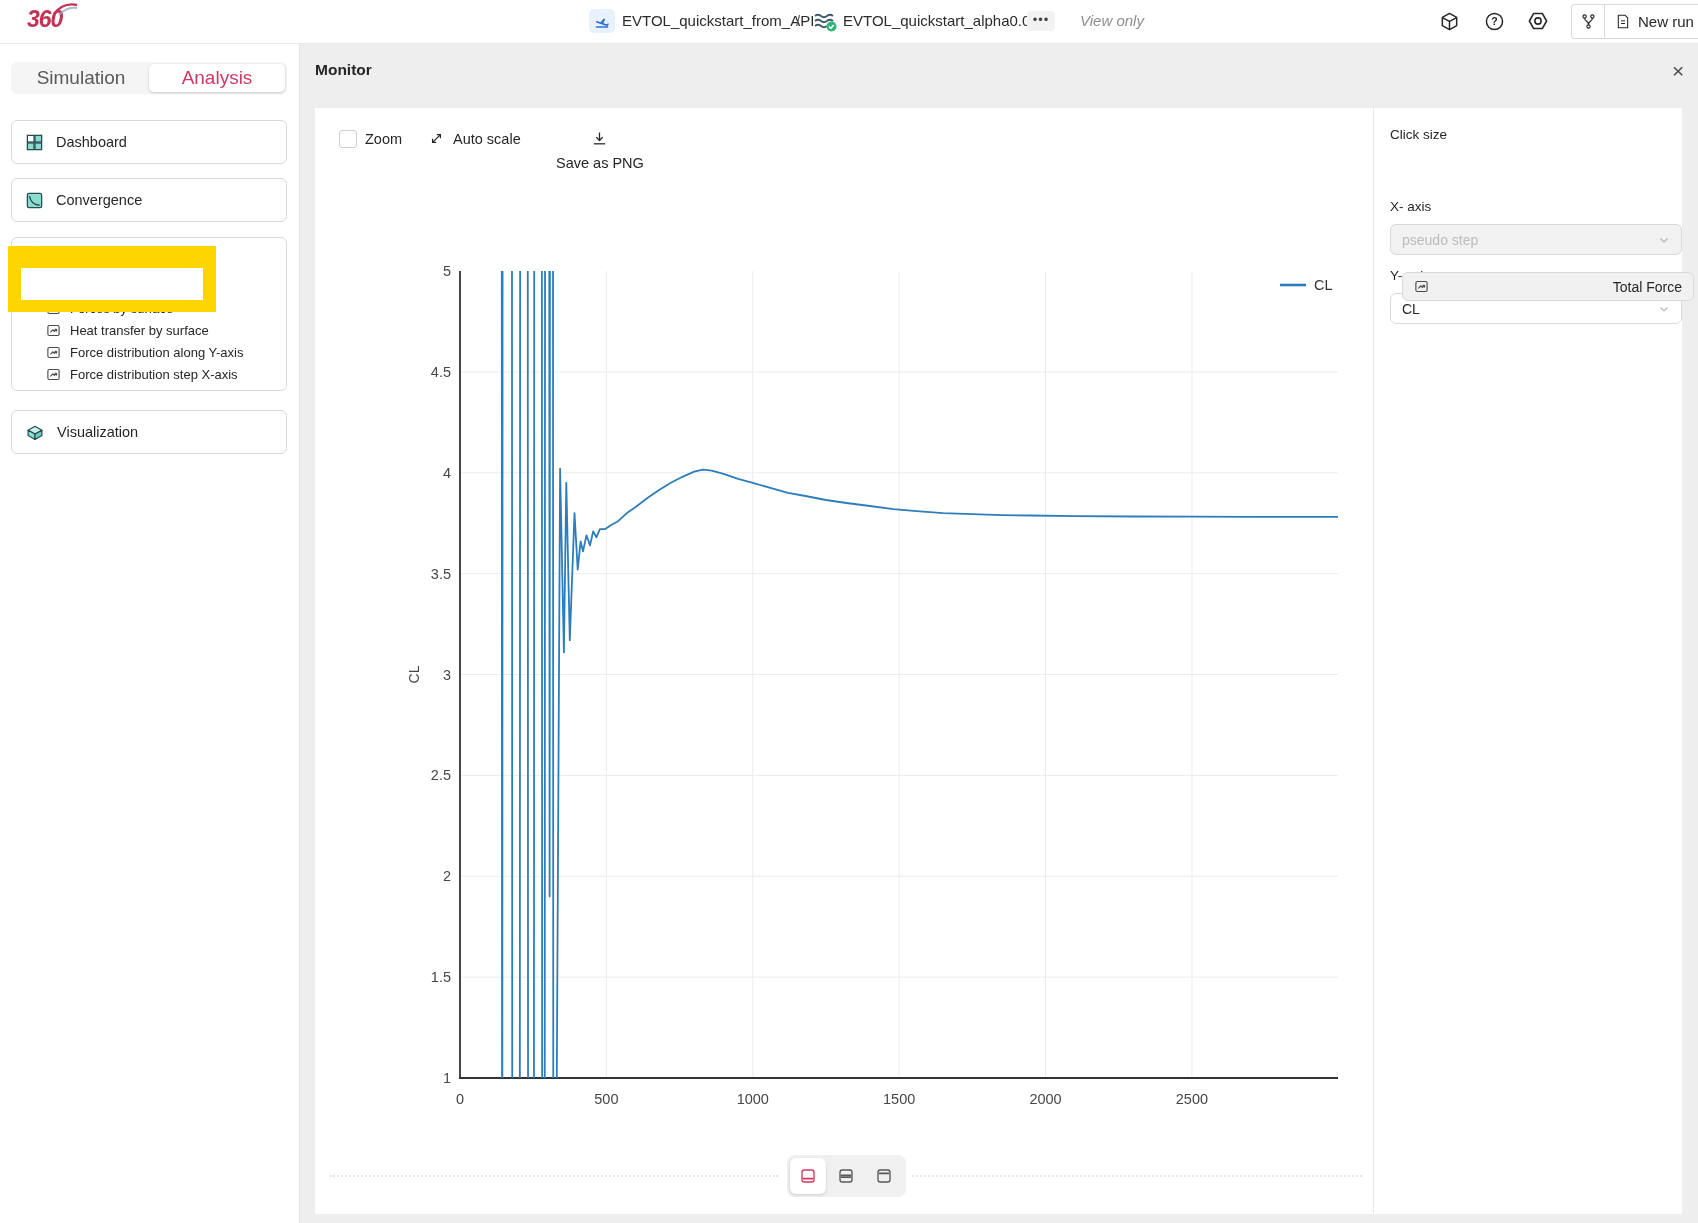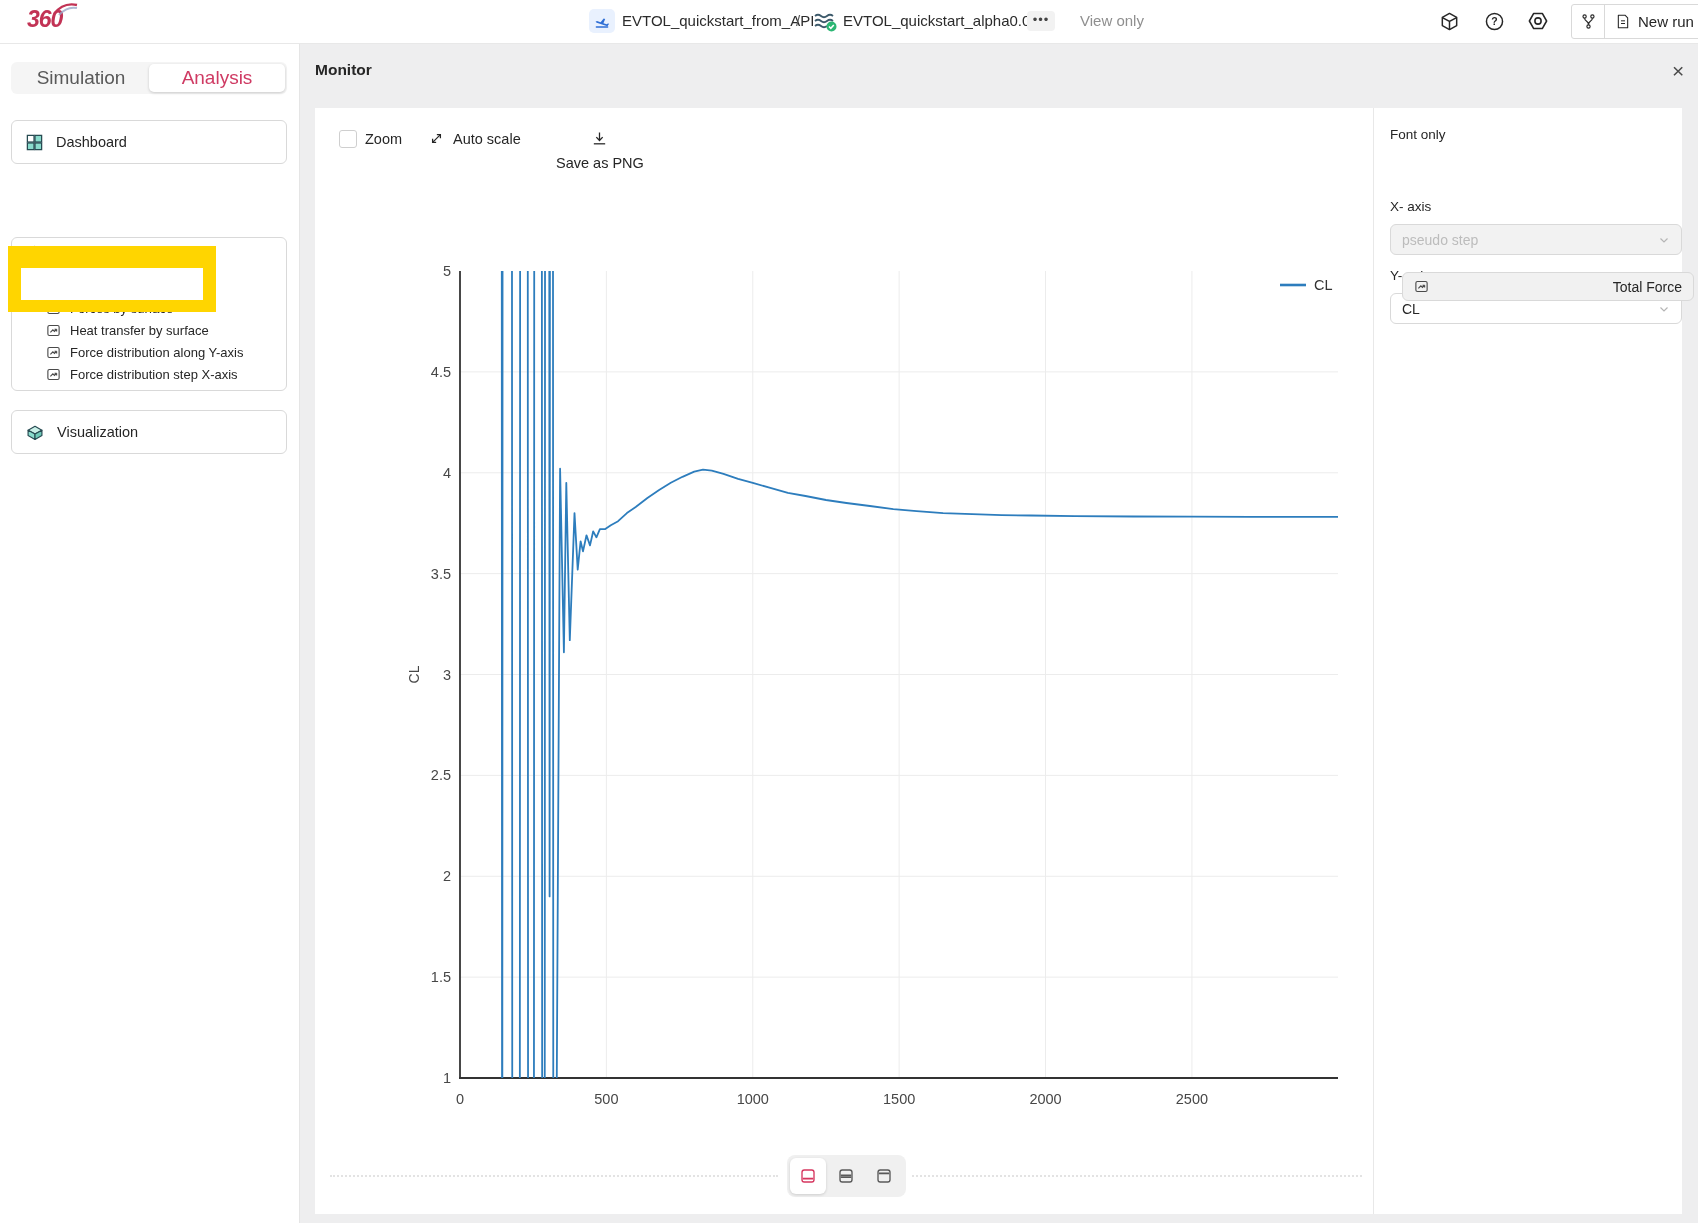--- a/index.html
+++ b/index.html
@@ -10,21 +10,21 @@
   #topbar{left:0;top:0;width:1698px;height:43px;background:#fff;border-bottom:1px solid #e8e8e8;z-index:30;}
   #logo{left:27px;top:6px;font-style:italic;font-weight:bold;font-size:23px;color:#c23355;letter-spacing:-1px;}
   .crumb-chip{height:24px;border-radius:5px;display:flex;align-items:center;justify-content:center;}
   #plane-chip{left:589px;top:9px;width:26px;background:#e9f1fe;}
   #crumb1{left:622px;top:12px;font-size:15px;color:#2b2b2b;}
   #crumb-sep{left:796px;top:12px;font-size:15px;color:#595959;}
   #waves-ic{left:812px;top:8px;}
   #crumb2{left:843px;top:12px;font-size:15px;color:#2b2b2b;}
   #dots-chip{left:1027px;top:11px;width:28px;height:20px;border-radius:4px;background:#f2f2f2;
              font-size:13px;color:#434343;letter-spacing:1px;text-align:center;line-height:17px;}
-  #viewonly{left:1080px;top:12px;font-size:15px;color:#8f8f8f;}
+  #viewonly{left:1080px;top:12px;font-size:15px;color:#8f8f8f;font-style:italic;}
   .topicon{top:9px;width:24px;height:24px;display:flex;align-items:center;justify-content:center;cursor:pointer;}
   #grp{left:1571px;top:4px;height:33px;border:1px solid #d9d9d9;border-radius:3px;display:flex;align-items:center;background:#fff;}
   #grp .seg1{width:32px;height:33px;display:flex;align-items:center;justify-content:center;border-right:1px solid #d9d9d9;}
   #grp .seg2{display:flex;align-items:center;gap:7px;padding:0 10px;font-size:15px;white-space:nowrap;}
   
   #sidebar{left:0;top:43px;width:299px;height:1180px;background:#fff;border-right:1px solid #e5e5e5;z-index:5;}
   #tabs{left:11px;top:19px;width:276px;height:32px;background:#f5f5f5;border-radius:6px;display:flex;padding:2px;box-sizing:border-box;}
   .tab{flex:1;display:flex;align-items:center;justify-content:center;font-size:19px;border-radius:5px;cursor:pointer;}
   .tab.off{color:#595959;}
   .tab.on{background:#fff;color:#cf3a63;box-shadow:0 1px 3px rgba(0,0,0,.18);}
@@ -155,20 +155,29 @@
       <svg width="19" height="19" viewBox="0 0 24 24">
         <rect x="3" y="3" width="8.4" height="8.4" fill="#fff" stroke="#274b52" stroke-width="1.6"></rect>
         <rect x="12.6" y="3" width="8.4" height="8.4" fill="#8adccd" stroke="#274b52" stroke-width="1.6"></rect>
         <rect x="3" y="12.6" width="8.4" height="8.4" fill="#8adccd" stroke="#274b52" stroke-width="1.6"></rect>
         <rect x="12.6" y="12.6" width="8.4" height="8.4" fill="#8adccd" stroke="#274b52" stroke-width="1.6"></rect>
       </svg>
       <span>Dashboard</span>
     </div>
   </div>
 
+  <div class="abs card" style="top:135px;height:44px;">
+    <div class="cardrow">
+      <svg width="19" height="19" viewBox="0 0 24 24">
+        <rect x="3" y="3" width="18" height="18" rx="2" fill="#8adccd" stroke="#274b52" stroke-width="1.6"></rect>
+        <path d="M5.5 6.5c2 7 4.5 10.5 13 11.5" stroke="#274b52" stroke-width="1.7" fill="none"></path>
+      </svg>
+      <span>Convergence</span>
+    </div>
+  </div>
 
   <div id="mon-card" class="abs card">
     <div class="mon-head">
       <svg width="19" height="19" viewBox="0 0 24 24">
         <path d="M2.5 16l4-9 4 7 4-11 4 9 3 4" stroke="#274b52" stroke-width="1.8" fill="none"></path>
         <path d="M2.5 20h19" stroke="#8adccd" stroke-width="2.2"></path>
       </svg>
       <span>Monitor</span>
     </div>
 
@@ -314,21 +323,21 @@
     </svg>
   </div>
   <div class="lseg">
     <svg width="18" height="18" viewBox="0 0 24 24">
       <rect x="4" y="4" width="16" height="16" rx="3" stroke="#595959" stroke-width="1.8" fill="none"></rect>
       <path d="M5 8.5h14" stroke="#595959" stroke-width="2.4"></path>
     </svg>
   </div>
 </div>
 
-<div class="abs rlabel" style="left:1390px;top:127px;z-index:3;">Font only</div>
+<div class="abs rlabel" style="left:1390px;top:127px;z-index:3;">Click size</div>
 <div id="fs-wrap" class="abs">
   <input id="fs-inp" value="100" style="">
   <div id="fs-addon">%</div>
 </div>
 
 <div class="abs rlabel" style="left:1390px;top:199px;z-index:3;">X- axis</div>
 <div class="abs sel disabled" style="top:224px;z-index:3;">
   <span>pseudo step</span>
   <svg width="12" height="12" viewBox="0 0 24 24">
     <path d="M5 9l7 7 7-7" stroke="#b5b5b5" stroke-width="2.4" fill="none"></path>

